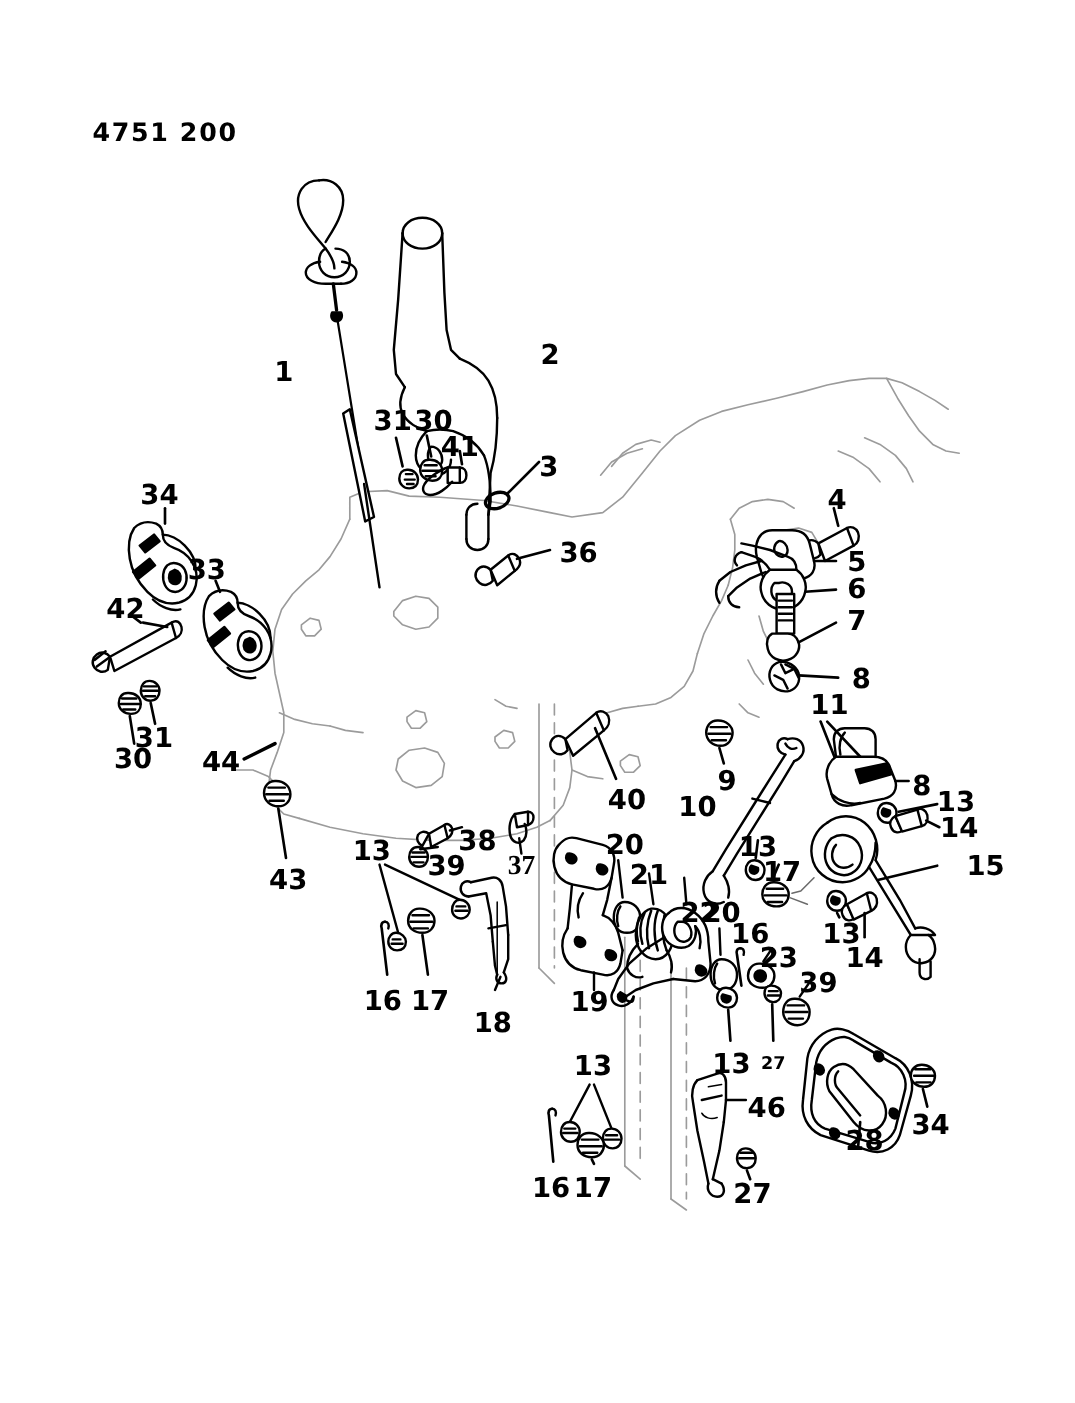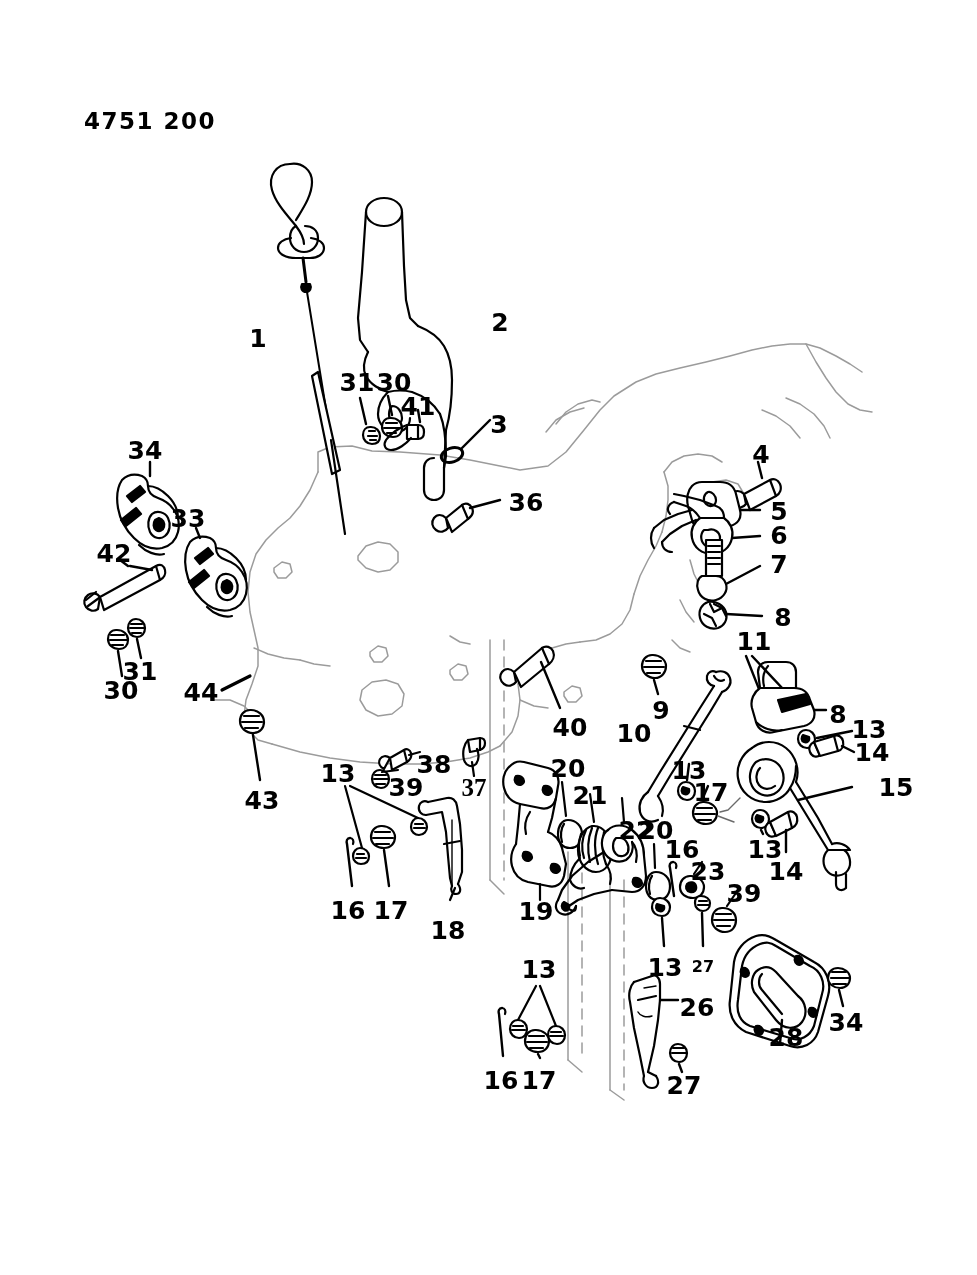--- a/index.html
+++ b/index.html
@@ -649,21 +649,21 @@
   <div class="callout" style="left:536px; top:911px;">19</div>
   <div class="callout" style="left:568px; top:768px;">20</div>
   <div class="callout" style="left:590px; top:795px;">21</div>
   <div class="callout" style="left:636px; top:810px;margin-top:20px;">22</div>
   <div class="callout" style="left:656px; top:830px;">20</div>
   <div class="callout" style="left:682px; top:849px;">16</div>
   <div class="callout" style="left:708px; top:871px;">23</div>
   <div class="callout" style="left:744px; top:893px;">39</div>
   <div class="callout" style="left:665px; top:967px;">13</div>
   <div class="callout sup" style="left:703px; top:967px;">27</div>
-  <div class="callout" style="left:697px; top:1007px;">26</div>
+  <div class="callout" style="left:697px; top:1007px;">46</div>
   <div class="callout" style="left:684px; top:1085px;">27</div>
   <div class="callout" style="left:786px; top:1037px;">28</div>
   <div class="callout" style="left:846px; top:1022px;">34</div>
   <div class="callout" style="left:539px; top:969px;">13</div>
   <div class="callout" style="left:501px; top:1080px;">16</div>
   <div class="callout" style="left:539px; top:1080px;">17</div>
   <div class="callout" style="left:394px; top:382px;">30</div>
   <div class="callout" style="left:357px; top:382px;">31</div>
   <div class="callout" style="left:418px; top:406px;">41</div>
   <div class="callout" style="left:145px; top:450px;">34</div>

